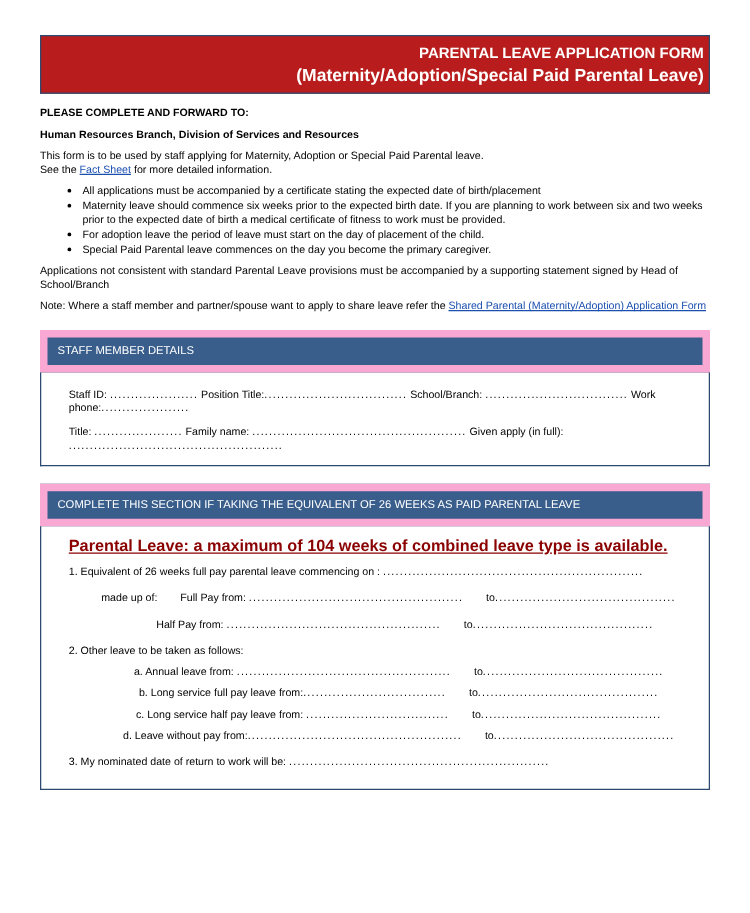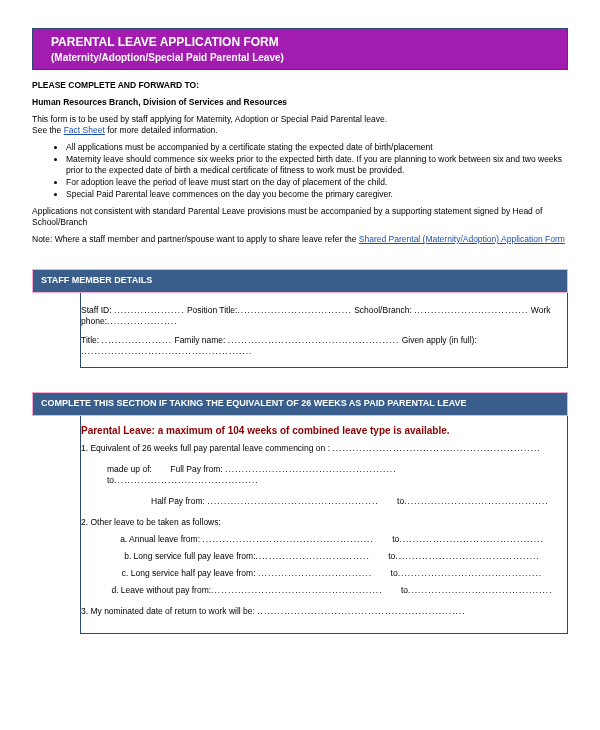--- a/index.html
+++ b/index.html
@@ -7,56 +7,55 @@
     font-family: Arial, sans-serif;
     background: #fff;
     width: 600px;
     height: 730px;
     padding: 28px 32px;
     font-size: 9px;
     color: #000;
     line-height: 1.3;
   }
   .banner {
-    background: #a21caf;
+    background: #b91c1c;
     color: #fff;
-    text-align: left;
+    text-align: right;
     padding: 6px 4px 5px 18px;
     border: 1px solid #2a4a70;
     margin-bottom: 10px;
   }
   .banner .title { font-weight: bold; font-size: 12px; }
-  .banner .subtitle { font-weight: bold; font-size: 10px; }
+  .banner .subtitle { font-weight: bold; font-size: 14px; }
   .bold { font-weight: bold; }
   .para { margin: 6px 0; font-size: 8.5px; }
   a.link { color: #1a4fb0; text-decoration: underline; }
   ul.bullets { list-style: disc; margin: 2px 0 4px 34px; font-size: 8.5px; }
   ul.bullets li { margin: 1px 0; }
   .section-head {
     background: #3a5e8c;
     color: #fff;
-    font-weight: bold;
+    font-weight: normal;
     font-size: 9px;
     padding: 5px 8px;
-    border: 1px solid #f9a8d4;
-    margin-top: 24px;
+    border: 6px solid #f9a8d4;
+    margin-top: 14px;
   }
   .box {
     border: 1px solid #2a4a70;
     border-top: none;
-    padding: 8px 10px 6px 0;
+    padding: 8px 10px 6px 22px;
     font-size: 8.5px;
-    margin-left: 48px;
   }
   .row { margin: 4px 0; }
   .row2 { margin: 8px 0 4px 0; }
   .indent1 { padding-left: 26px; }
   .indent2 { padding-left: 70px; }
   .dotted { letter-spacing: 1px; }
-  .red { color: #8a0000; font-weight: bold; margin-bottom: 4px; font-size: 10px; }
+  .red { color: #8a0000; font-weight: bold; margin-bottom: 4px; font-size: 13px; text-decoration: underline; }
   ol.numbered { list-style: none; padding-left: 0; }
   ol.numbered > li { margin: 6px 0 10px 0; }
   .sub-list { list-style: none; padding-left: 26px; }
   .sub-list li { margin: 6px 0; text-align: center; }
   .spacer { display: inline-block; width: 16px; }
 </style>
 </head>
 <body>
 
 <div class="banner">

